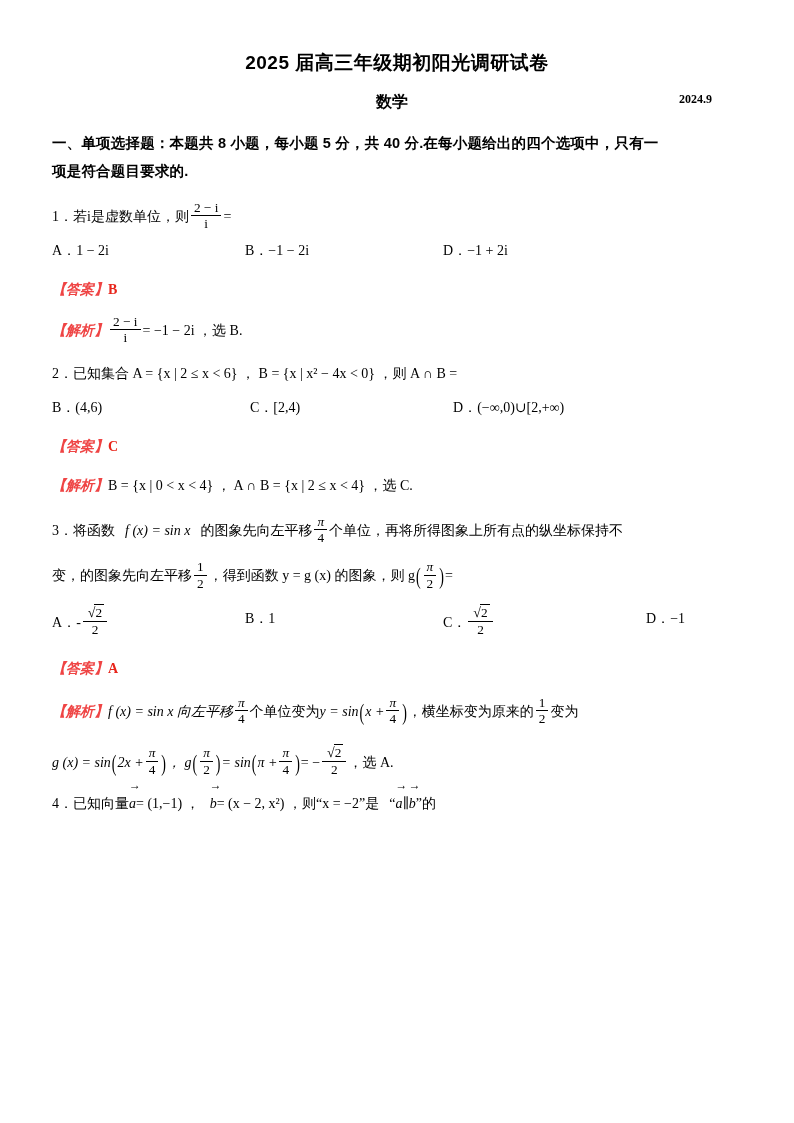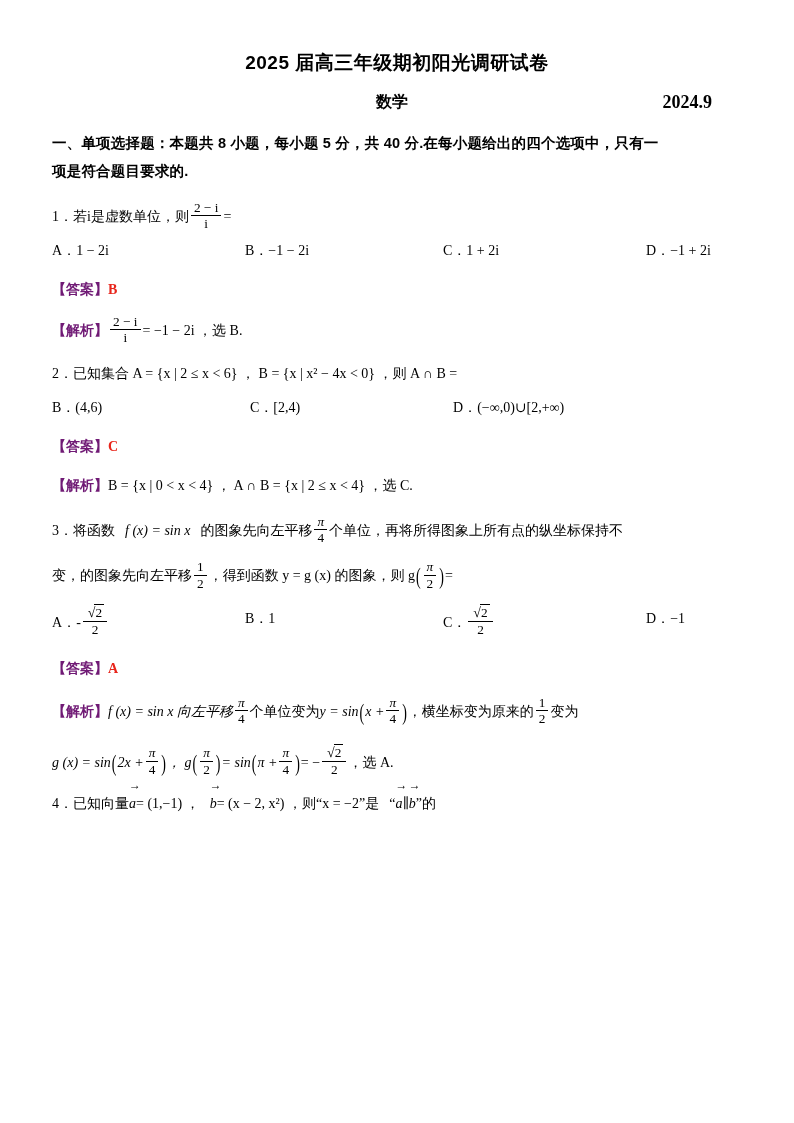--- a/index.html
+++ b/index.html
@@ -40,21 +40,21 @@
   }
   .subject {
     font-weight: bold;
     font-size: 16px;
     margin-left: -10px;
   }
   .date {
     position: absolute;
     right: 30px;
     font-weight: bold;
-    font-size: 18px;
+    font-size: 12px;
     font-family: "Liberation Serif", serif;
   }
   .section-head {
     font-weight: bold;
     font-size: 14.5px;
     line-height: 1.95;
     margin-top: 16px;
     font-family: "Liberation Sans", "DejaVu Sans", sans-serif;
     letter-spacing: 0.2px;
   }
@@ -72,23 +72,24 @@
   }
   .opts .o {
     display: inline-block;
   }
   .ans-line, .sol-line {
     font-size: 14px;
     line-height: 2.0;
     margin-top: 10px;
   }
   .tag {
-    color: #701a75;
-    font-weight: bold;
-    font-family: "Liberation Sans", "DejaVu Sans", sans-serif;
+    color: #ef4444;
+    font-weight: bold;
+    font-family: "Liberation Sans", "DejaVu Sans", sans-serif;
+    font-style: italic;
   }
   .ansval {
     color: #e8251b;
     font-weight: bold;
   }
   .mi { font-style: italic; font-family: "Liberation Serif", serif; }
   .frac {
     display: inline-block;
     vertical-align: -0.52em;
     text-align: center;
@@ -145,21 +146,20 @@
     <div>项是符合题目要求的.</div>
   </div>
 
   <div class="q">
     <span>1．</span><span>若i是虚数单位，则</span><span class="frac"><span class="num">2 − i</span><span class="den">i</span></span><span>=</span>
   </div>
 
   <div class="opts">
     <span class="o" style="width:150px"><span>A．</span><span>1 − 2i</span></span>
     <span class="o" style="width:155px"><span>B．</span><span>−1 − 2i</span></span>
-    <span class="o" style="width:160px"><span>C．</span><span>1 + 2i</span></span>
     <span class="o"><span>D．</span><span>−1 + 2i</span></span>
   </div>
 
   <div class="ans-line">
     <span class="tag">【答案】</span><span class="ansval">B</span>
   </div>
 
   <div class="sol-line">
     <span class="tag">【解析】</span><span class="frac"><span class="num">2 − i</span><span class="den">i</span></span><span>= −1 − 2i ，选 B.</span>
   </div>

